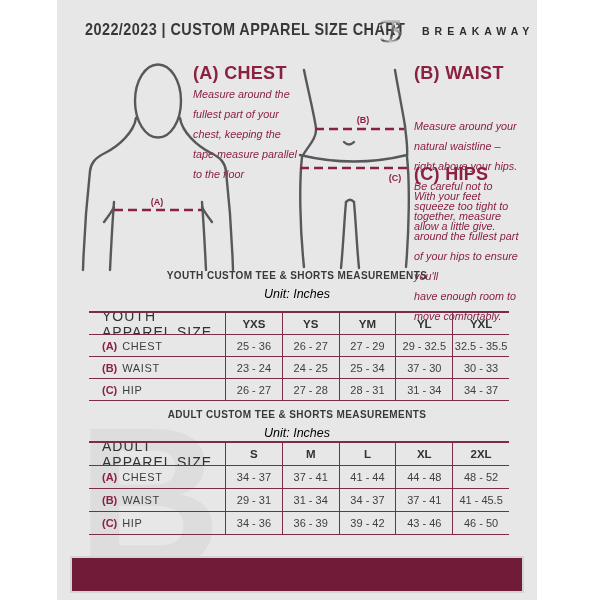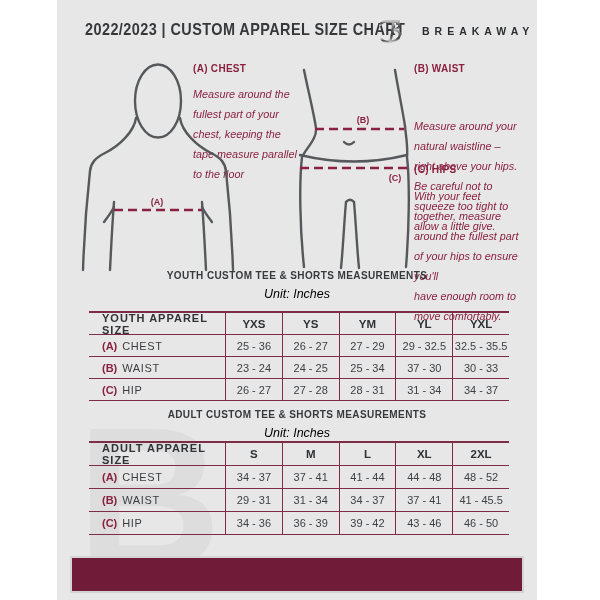--- a/index.html
+++ b/index.html
@@ -7,38 +7,38 @@
   .canvas{position:relative;width:600px;height:600px;background:#ffffff;overflow:hidden;}
   .page{position:absolute;left:57px;top:0;width:480px;height:600px;background:var(--bg,#e7e7e8);}
 
   
   .hdr-title{position:absolute;left:28px;top:20px;font-size:17px;font-weight:bold;color:#36383a;
     letter-spacing:.5px;transform:scaleX(.85);transform-origin:left center;white-space:nowrap;}
   .brand{position:absolute;left:322px;top:15px;display:flex;align-items:center;height:32px;}
   .brand-name{font-size:10.5px;font-weight:bold;letter-spacing:5px;color:#2b2d2f;margin-left:17px;}
 
   
-  .g-title{position:absolute;font-size:10px;font-weight:bold;color:var(--accent,#8a2141);letter-spacing:.3px;}
+  .g-title{position:absolute;font-size:18px;font-weight:bold;color:var(--accent,#8a2141);letter-spacing:.3px;}
   .g-text{position:absolute;font-size:10.8px;line-height:20px;font-style:italic;color:var(--accent,#8a2141);white-space:pre-line;}
 
   
   .sec-title{position:absolute;left:0;width:480px;text-align:center;font-size:10px;font-weight:bold;
     color:#37393b;letter-spacing:.4px;}
   .sec-unit{position:absolute;left:0;width:480px;text-align:center;font-size:12.5px;font-style:italic;color:#000000;}
 
   
   .table{position:absolute;left:32px;width:420px;border-top:2px solid var(--line,#7d2c46);z-index:2;}
   .t-row{display:grid;grid-template-columns:136px repeat(5,1fr);border-bottom:1.5px solid var(--line,#7d2c46);}
   .t-youth .t-row{height:21px;}
   .t-adult .t-row{height:22px;}
   .t-cell{display:flex;align-items:center;justify-content:center;font-size:11px;color:#3e4042;overflow:hidden;}
   .t-cell + .t-cell{border-left:1.5px solid var(--line,#7d2c46);}
   .t-label{justify-content:flex-start;padding-left:13px;letter-spacing:.8px;font-size:11px;color:#3b3d3f;}
   .t-head .t-cell{font-weight:bold;font-size:11.5px;color:#303234;}
-  .t-head .t-label{font-weight:bold;font-size:11px;letter-spacing:1px;}
+  .t-head .t-label{font-weight:normal;font-size:14px;letter-spacing:1px;}
   .pfx{font-weight:bold;color:var(--accent,#8a2141);margin-right:5px;letter-spacing:0;}
   .row-label-text{letter-spacing:.6px;}
 
   
   .watermark{position:absolute;left:20px;top:418px;font-size:200px;line-height:160px;font-weight:bold;
     color:var(--wm,#dcdcdd);z-index:1;user-select:none;}
 
   
   .footer-bar{position:absolute;left:13px;top:556px;width:450px;height:33px;background:var(--maroon,#701c38);
     border:2px solid #d6d3d6;z-index:3;}

